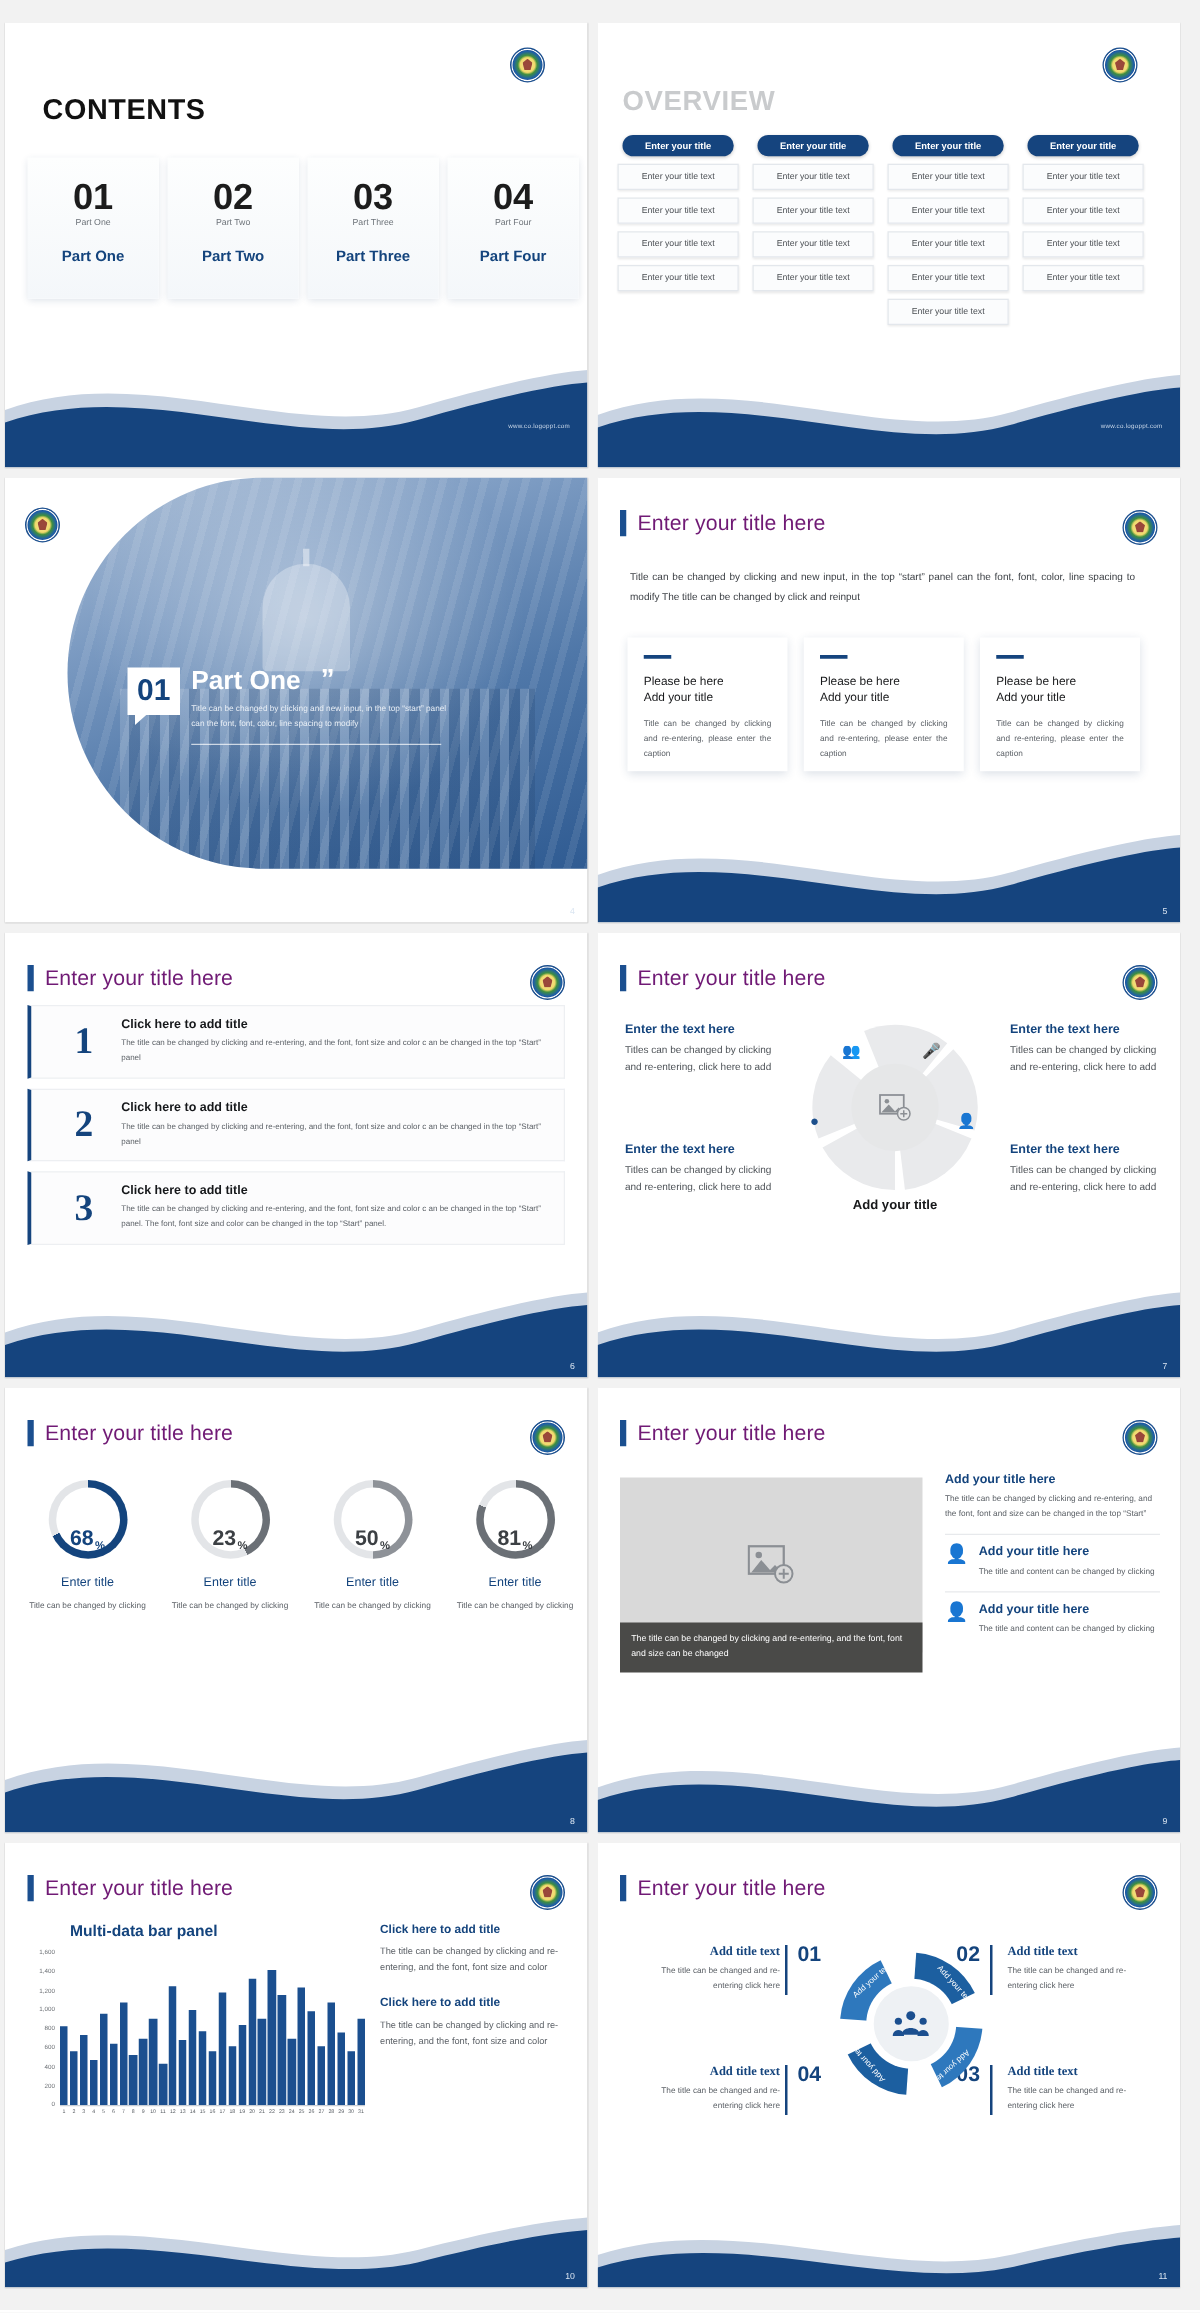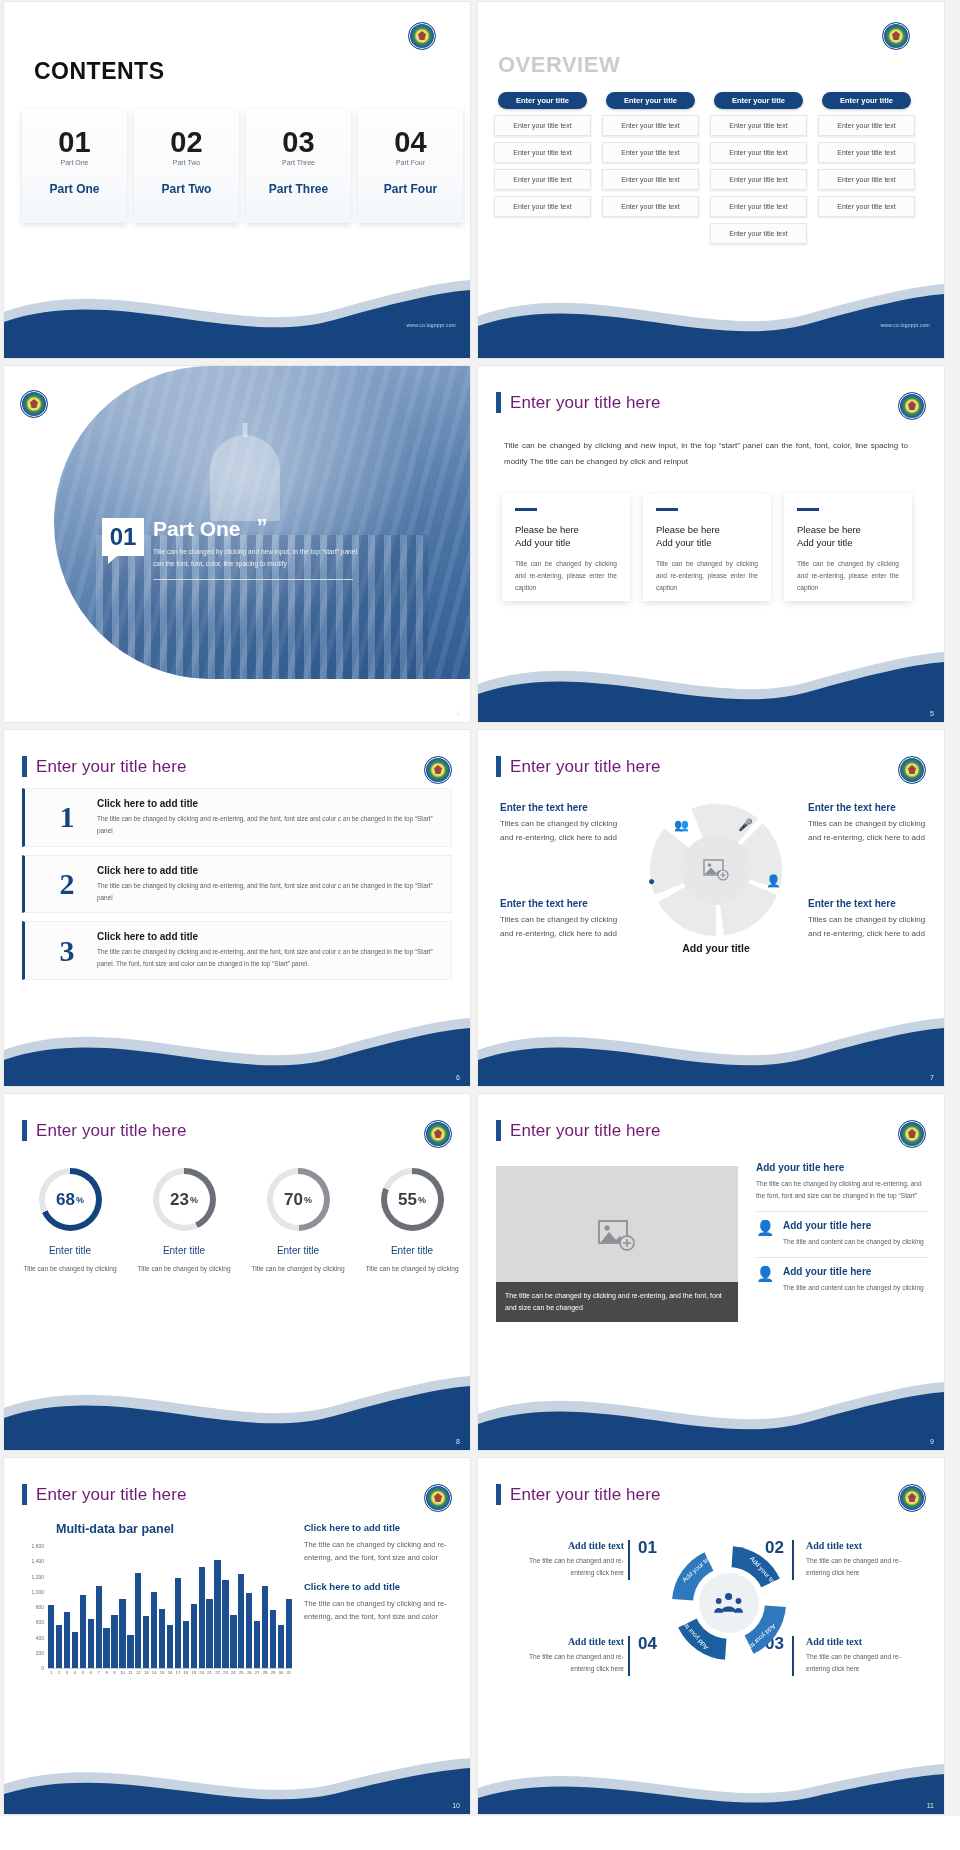--- a/index.html
+++ b/index.html
@@ -1,17 +1,17 @@
 <!DOCTYPE html>
 <html><head>
 <meta charset="utf-8">
 <style>
   html,body{margin:0;padding:0;background:#ffffff;}
   body{font-family:"Liberation Sans", sans-serif;width:960px;}
-  .grid{width:960px;display:flex;flex-wrap:wrap;background:#f2f2f2;gap:8px 8px;padding:2px 4px;box-sizing:border-box;}
+  .grid{width:960px;display:flex;flex-wrap:wrap;background:#f2f2f2;gap:8px 8px;padding:18px 4px;box-sizing:border-box;}
   .slide{width:466px;height:356px;background:#fff;position:relative;overflow:hidden;box-shadow:0 0 1px rgba(0,0,0,.25);}
   
   .logo{position:absolute;width:26px;height:26px;border-radius:50%;
         background:radial-gradient(circle at 50% 50%,#f7e9a0 0%,#f0d96a 32%,#3f8f3f 42%,#1e5fa8 60%,#123f7a 72%,#ffffff 78%,#2f6fb5 100%);
         border:1.5px solid #1b4f8f;box-shadow:0 0 0 1px #fff inset;}
   .logo:after{content:"";position:absolute;left:50%;top:50%;width:8px;height:9px;transform:translate(-50%,-55%);
         background:#8a2b2b;clip-path:polygon(50% 0,100% 35%,80% 100%,20% 100%,0 35%);opacity:.85;}
   .wave{position:absolute;left:0;bottom:0;width:100%;height:92px;}
   .footer-url{position:absolute;right:14px;bottom:30px;color:#c7d6e8;font-size:5px;letter-spacing:.2px;}
   .pagenum{position:absolute;right:10px;bottom:5px;color:#dbe6f2;font-size:7px;}
@@ -78,21 +78,21 @@
   .cdp{font-size:8px;color:#4e5358;line-height:1.75;margin-top:4px;}
   .wheel{position:absolute;left:168px;top:70px;width:140px;height:140px;}
   .wheel-center-label{position:absolute;left:168px;top:212px;width:140px;text-align:center;font-size:10.5px;font-weight:bold;color:#17181a;}
   .hub{position:absolute;left:35px;top:35px;width:70px;height:70px;border-radius:50%;background:#e6e7e8;
        display:flex;align-items:center;justify-content:center;}
   .ico{position:absolute;font-size:12px;color:#1c4f8c;}
   
   .donuts{position:absolute;left:12px;top:74px;display:flex;gap:6px;}
   .dwrap{width:108px;display:flex;flex-direction:column;align-items:center;}
   .donut{width:63px;height:63px;border-radius:50%;display:flex;align-items:center;justify-content:center;position:relative;}
-  .donut-inner{width:51px;height:51px;border-radius:50%;background:#fff;display:flex;align-items:center;justify-content:center;}
+  .donut-inner{width:51px;height:51px;border-radius:50%;background:#fff;display:flex;align-items:flex-end;justify-content:center;}
   .dval{font-size:17px;font-weight:bold;}
   .dpct{font-size:9px;font-weight:bold;margin-left:1px;}
   .dlab{font-size:10px;font-weight:normal;color:#14447d;margin-top:14px;}
   .dsub{font-size:6.6px;color:#5b6066;line-height:1.75;margin-top:7px;text-align:center;}
   
   .imgbox{position:absolute;left:18px;top:72px;width:242px;height:140px;background:#d9d9d9;
           display:flex;align-items:center;justify-content:center;}
   .imgcap{position:absolute;left:18px;top:188px;width:242px;background:#4a4a48;color:#fff;font-size:7px;
           line-height:1.7;padding:8px 9px;box-sizing:border-box;}
   .rlist{position:absolute;left:278px;top:68px;width:172px;}
@@ -367,32 +367,32 @@
             <span class="dpct" style="color:#3c4044">%</span>
           </div>
         </div>
         <div class="dlab">Enter title</div>
         <div class="dsub">Title can be changed by clicking</div>
       </div>
 
       <div class="dwrap">
         <div class="donut" style="background:conic-gradient(#8e9298 0% 50%, #e3e5e8 50% 100%);">
           <div class="donut-inner">
-            <span class="dval" style="color:#3c4044">70</span>
+            <span class="dval" style="color:#3c4044">50</span>
             <span class="dpct" style="color:#3c4044">%</span>
           </div>
         </div>
         <div class="dlab">Enter title</div>
         <div class="dsub">Title can be changed by clicking</div>
       </div>
 
       <div class="dwrap">
         <div class="donut" style="background:conic-gradient(#6b7076 0% 81%, #e3e5e8 81% 100%);">
           <div class="donut-inner">
-            <span class="dval" style="color:#3c4044">55</span>
+            <span class="dval" style="color:#3c4044">81</span>
             <span class="dpct" style="color:#3c4044">%</span>
           </div>
         </div>
         <div class="dlab">Enter title</div>
         <div class="dsub">Title can be changed by clicking</div>
       </div>
 
     </div>
     <svg class="wave" viewBox="0 0 466 92" preserveAspectRatio="none">
       <path d="M0,50 C110,10 230,76 330,48 C400,28 440,20 466,18 L466,92 L0,92 Z" fill="#c8d3e2"></path>

